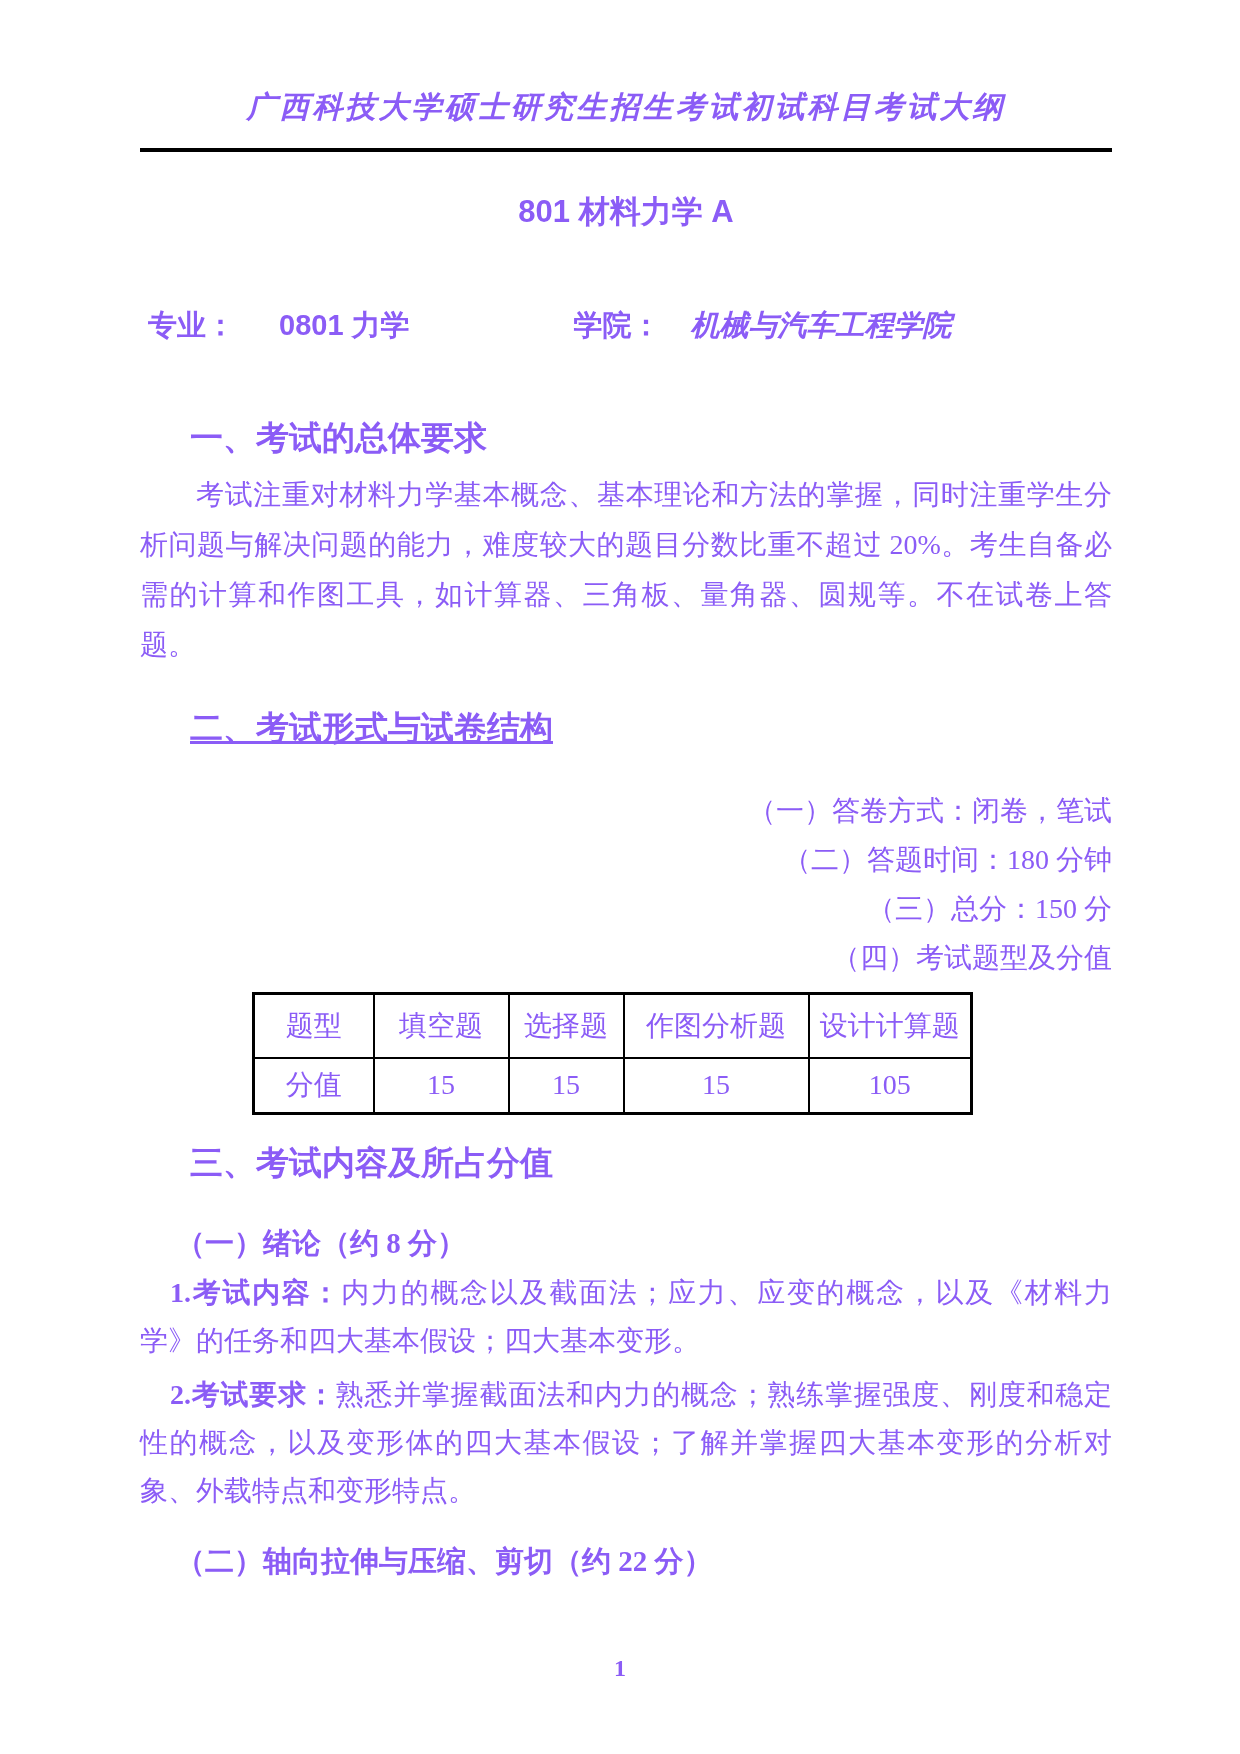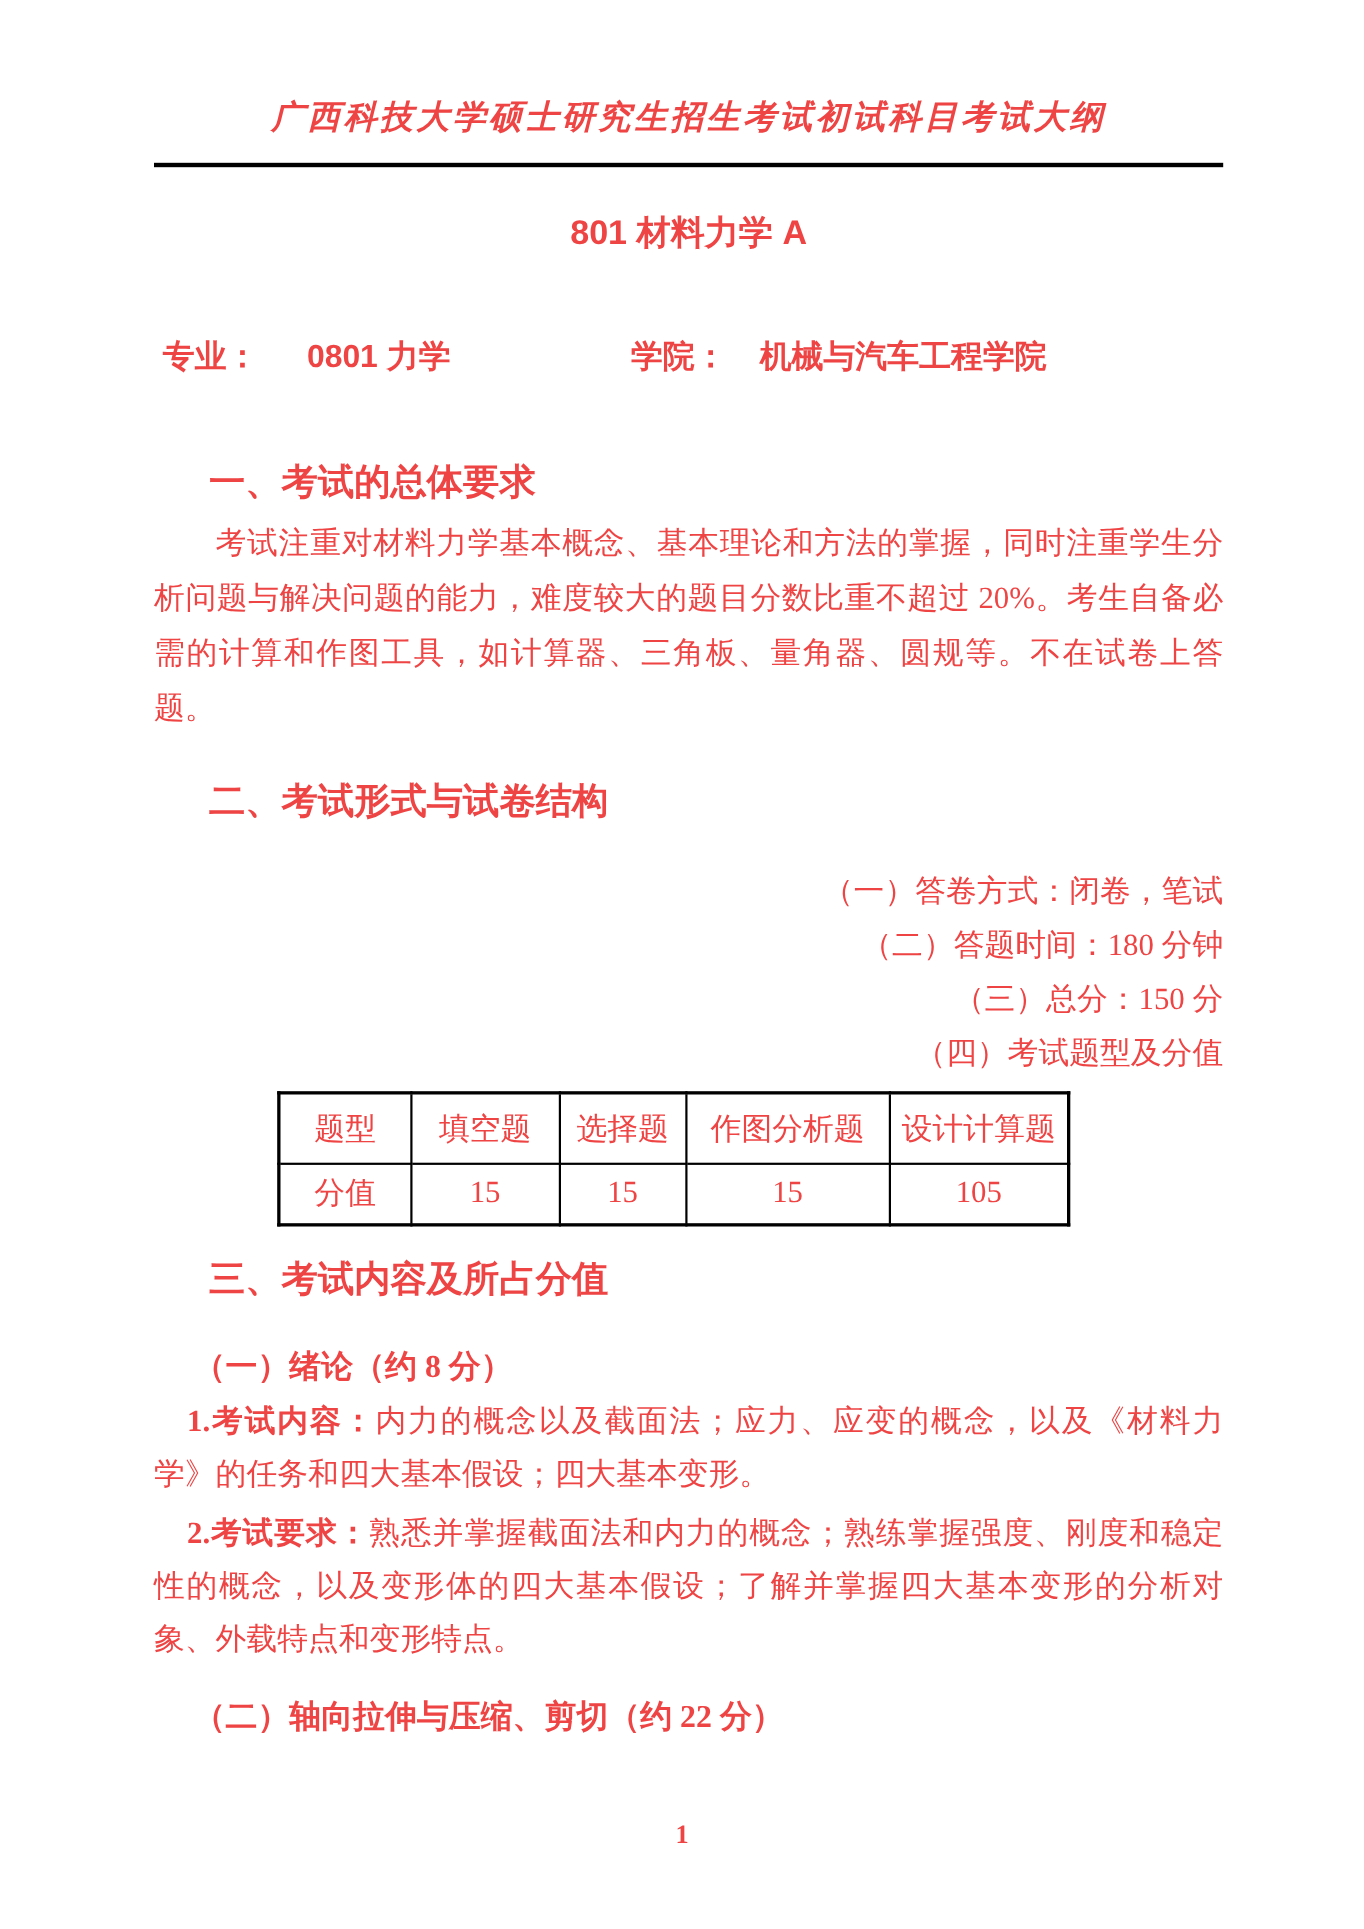--- a/index.html
+++ b/index.html
@@ -2,21 +2,21 @@
 <html><head>
 <meta charset="utf-8">
 <style>
   * { margin:0; padding:0; box-sizing:border-box; }
   html,body { background:#ffffff; }
   .page {
     position:relative;
     width:1240px; height:1754px;
     margin:0 auto;
     background:#ffffff;
-    color:#ef4444;
+    color:#8b5cf6;
     font-family:"Liberation Serif", serif;
     padding:88px 128px 0 140px;
     overflow:hidden;
   }
   .doc-header {
     text-align:center;
     font-family:"Liberation Serif", serif;
     font-weight:bold;
     font-style:italic;
     font-size:30px;
@@ -37,30 +37,30 @@
     margin-top:74px;
     font-family:"Liberation Sans", sans-serif;
     font-weight:bold;
     font-size:29px;
     line-height:38px;
     white-space:nowrap;
   }
   .meta-row .m-label-major { margin-left:8px; }
   .meta-row .m-value-major { margin-left:44px; }
   .meta-row .m-label-college { margin-left:164px; }
-  .meta-row .m-value-college { margin-left:30px; }
+  .meta-row .m-value-college { margin-left:30px;font-style:italic; }
   .h1 {
     font-family:"Liberation Sans", sans-serif;
     font-weight:bold;
     font-size:33px;
     line-height:44px;
     padding-left:50px;
   }
   #s1h { margin-top:72px; }
-  #s2h { margin-top:36px; }
+  #s2h { margin-top:36px;text-decoration:underline; }
   #s3h { margin-top:26px; }
   .body-para {
     font-size:28px;
     line-height:50px;
     text-align:justify;
     text-indent:56px;
     margin-top:10px;
   }
   .list { margin-top:36px; padding-left:40px; }
   .list-item { font-size:28px; line-height:49px;text-align:right; }

